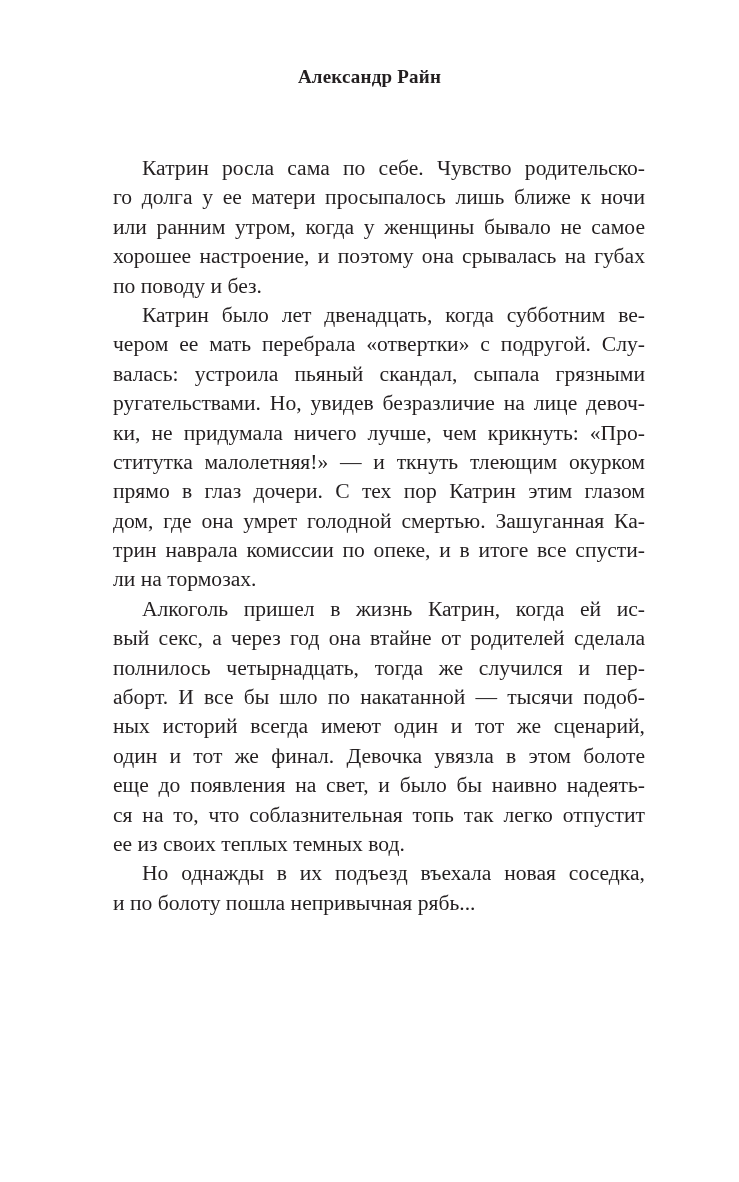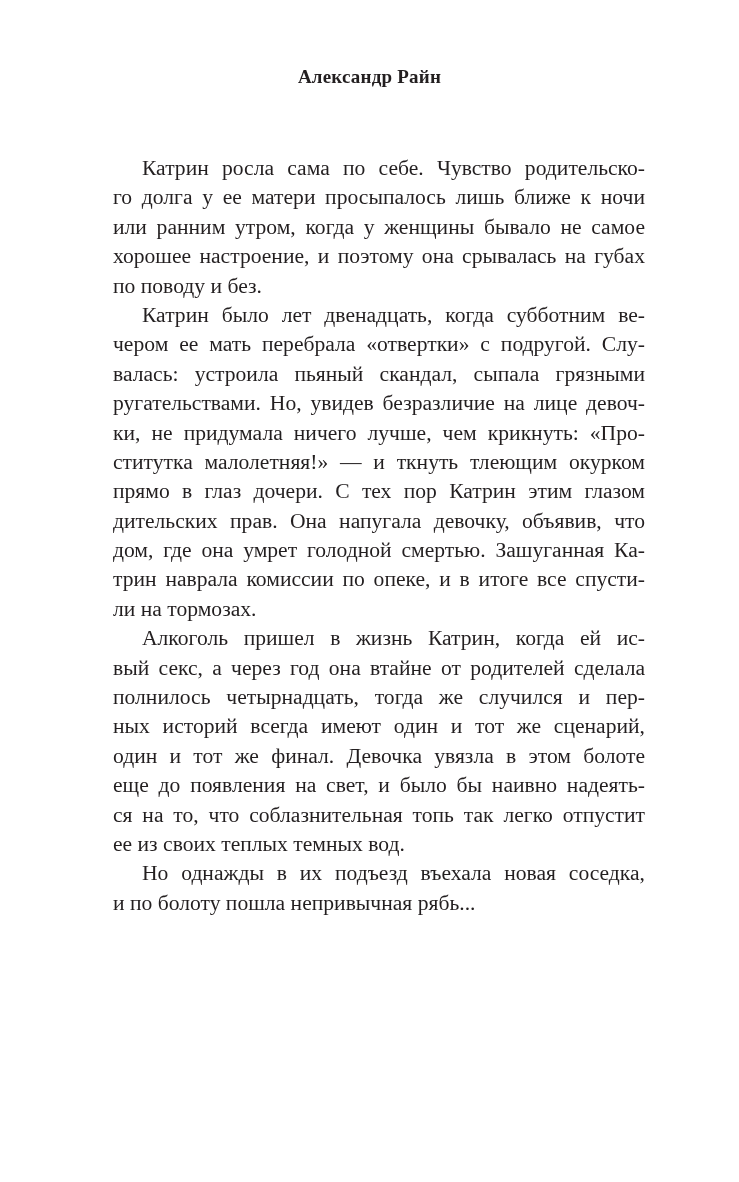--- a/index.html
+++ b/index.html
@@ -65,29 +65,29 @@
     <span class="line last">по поводу и без.</span>
   </div>
   <div>
     <span class="line indent">Катрин было лет двенадцать, когда субботним ве-</span>
     <span class="line">чером ее мать перебрала «отвертки» с подругой. Слу-</span>
     <span class="line">валась: устроила пьяный скандал, сыпала грязными</span>
     <span class="line">ругательствами. Но, увидев безразличие на лице девоч-</span>
     <span class="line">ки, не придумала ничего лучше, чем крикнуть: «Про-</span>
     <span class="line">ститутка малолетняя!» — и ткнуть тлеющим окурком</span>
     <span class="line">прямо в глаз дочери. С тех пор Катрин этим глазом</span>
-    <span class="line">дительских прав. Она напугала девочку, объявив, что</span>
     <span class="line">дом, где она умрет голодной смертью. Зашуганная Ка-</span>
     <span class="line">трин наврала комиссии по опеке, и в итоге все спусти-</span>
     <span class="line last">ли на тормозах.</span>
   </div>
   <div>
     <span class="line indent">Алкоголь пришел в жизнь Катрин, когда ей ис-</span>
     <span class="line">вый секс, а через год она втайне от родителей сделала</span>
     <span class="line">полнилось четырнадцать, тогда же случился и пер-</span>
+    <span class="line">аборт. И все бы шло по накатанной — тысячи подоб-</span>
     <span class="line">ных историй всегда имеют один и тот же сценарий,</span>
     <span class="line">один и тот же финал. Девочка увязла в этом болоте</span>
     <span class="line">еще до появления на свет, и было бы наивно надеять-</span>
     <span class="line">ся на то, что соблазнительная топь так легко отпустит</span>
     <span class="line last">ее из своих теплых темных вод.</span>
   </div>
   <div>
     <span class="line indent">Но однажды в их подъезд въехала новая соседка,</span>
     <span class="line last">и по болоту пошла непривычная рябь...</span>
   </div>

